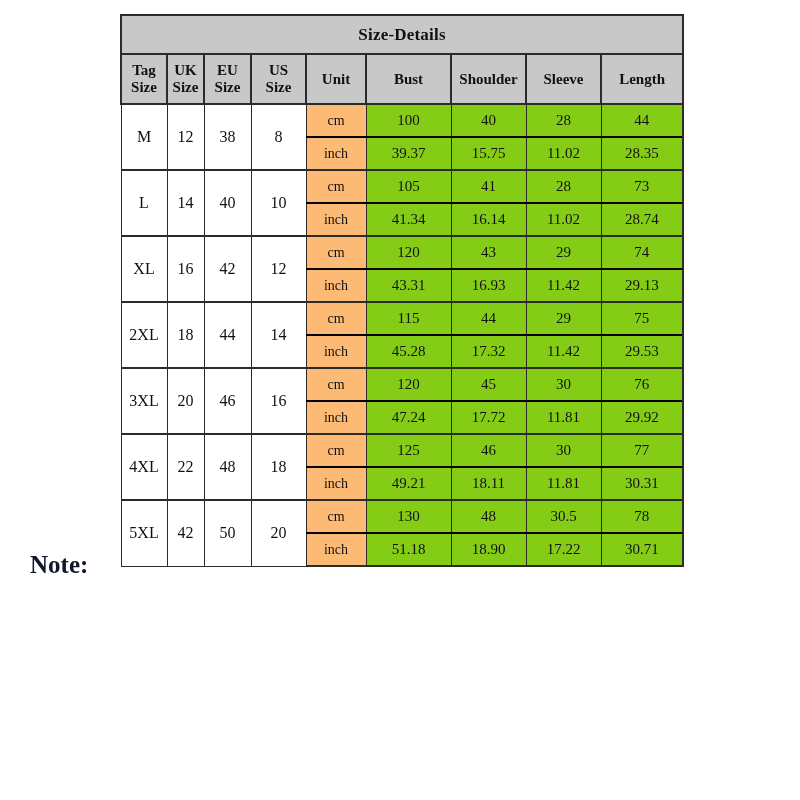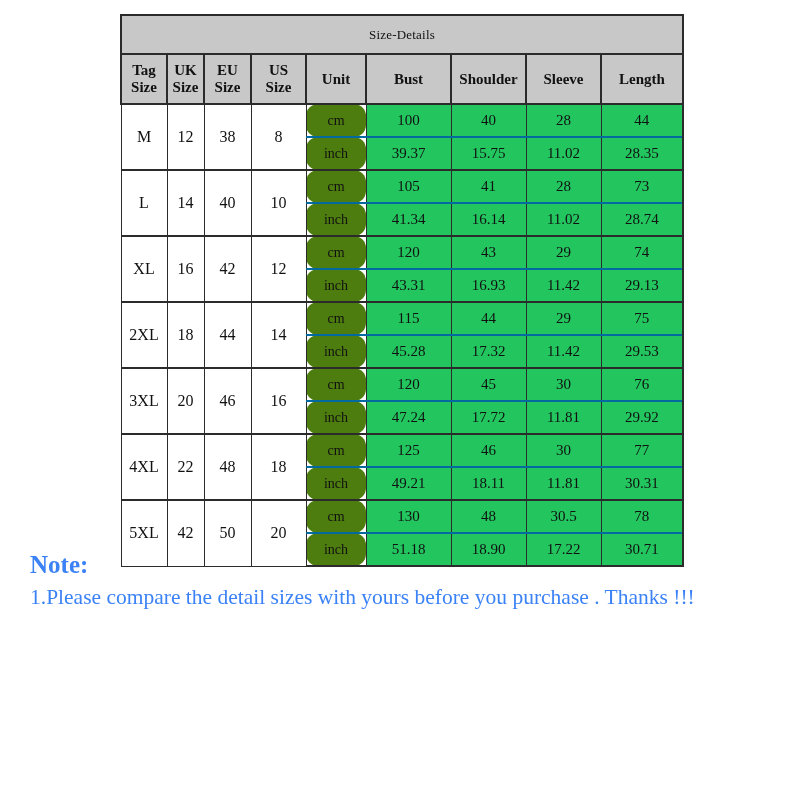--- a/index.html
+++ b/index.html
@@ -42,22 +42,22 @@
     text-align: center;
     vertical-align: middle;
     color: #111111;
     padding: 0;
   }
 
   
   .title-cell {
     background: #c8c8c8;
     height: 37px;
-    font-weight: normal;
-    font-size: 13px;
+    font-weight: bold;
+    font-size: 17px;
     letter-spacing: 0.2px;
     border: 2px solid #2b2b2b !important;
     margin-top: 24px;
   }
 
   
   .hdr {
     background: #c8c8c8;
     font-weight: bold;
     font-size: 15px;
@@ -73,51 +73,50 @@
   
   .sizecell {
     font-size: 16px;
     background: #ffffff;
     border-left: 2px solid #2b2b2b;
     border-right: 2px solid #2b2b2b;
   }
 
   
   .unitcell {
-    background: #4d7c0f;
+    background: #fdba74;
     font-size: 14px;
     height: 31px;
     border-left: 2px solid #2b2b2b;
     border-right: 2px solid #2b2b2b;
-    border-radius: 12px;
   }
 
   
   .valcell {
-    background: #22c55e;
+    background: #84cc16;
     font-size: 15px;
     height: 31px;
     margin-left: 26px;
   }
   .valcell.last { border-right: 2px solid #2b2b2b; }
 
   
   tr.group-start > td { border-top: 2px solid #2b2b2b; }
   tr.group-end > td { border-bottom: 2px solid #2b2b2b; }
   
   tr.inch-row > td.unitcell,
-  tr.inch-row > td.valcell { border-top: 2px solid #0369a1; }
+  tr.inch-row > td.valcell { border-top: 2px solid #000000; }
 
   
   .notes {
     position: absolute;
     left: 30px;
     top: 552px;
     width: 752px;
-    color: #3b82f6;
+    color: #0f172a;
   }
   .note-heading {
     font-weight: bold;
     font-size: 25px;
     line-height: 1.0;
     margin-bottom: 10px;
   }
   .note-line {
     font-size: 21.5px;
     line-height: 1.0;
@@ -300,17 +299,16 @@
             <td class="valcell">17.22</td>
             <td class="valcell last">30.71</td>
           </tr>
         </tbody>
     </table>
   </div>
 
   <div class="notes">
     <div class="note-heading">Note:</div>
     <div id="note-lines">
-        <div class="note-line">1.Please compare the detail sizes with yours before you purchase . Thanks !!!</div>
       </div>
   </div>
 
 </div>
 
 </body></html>

